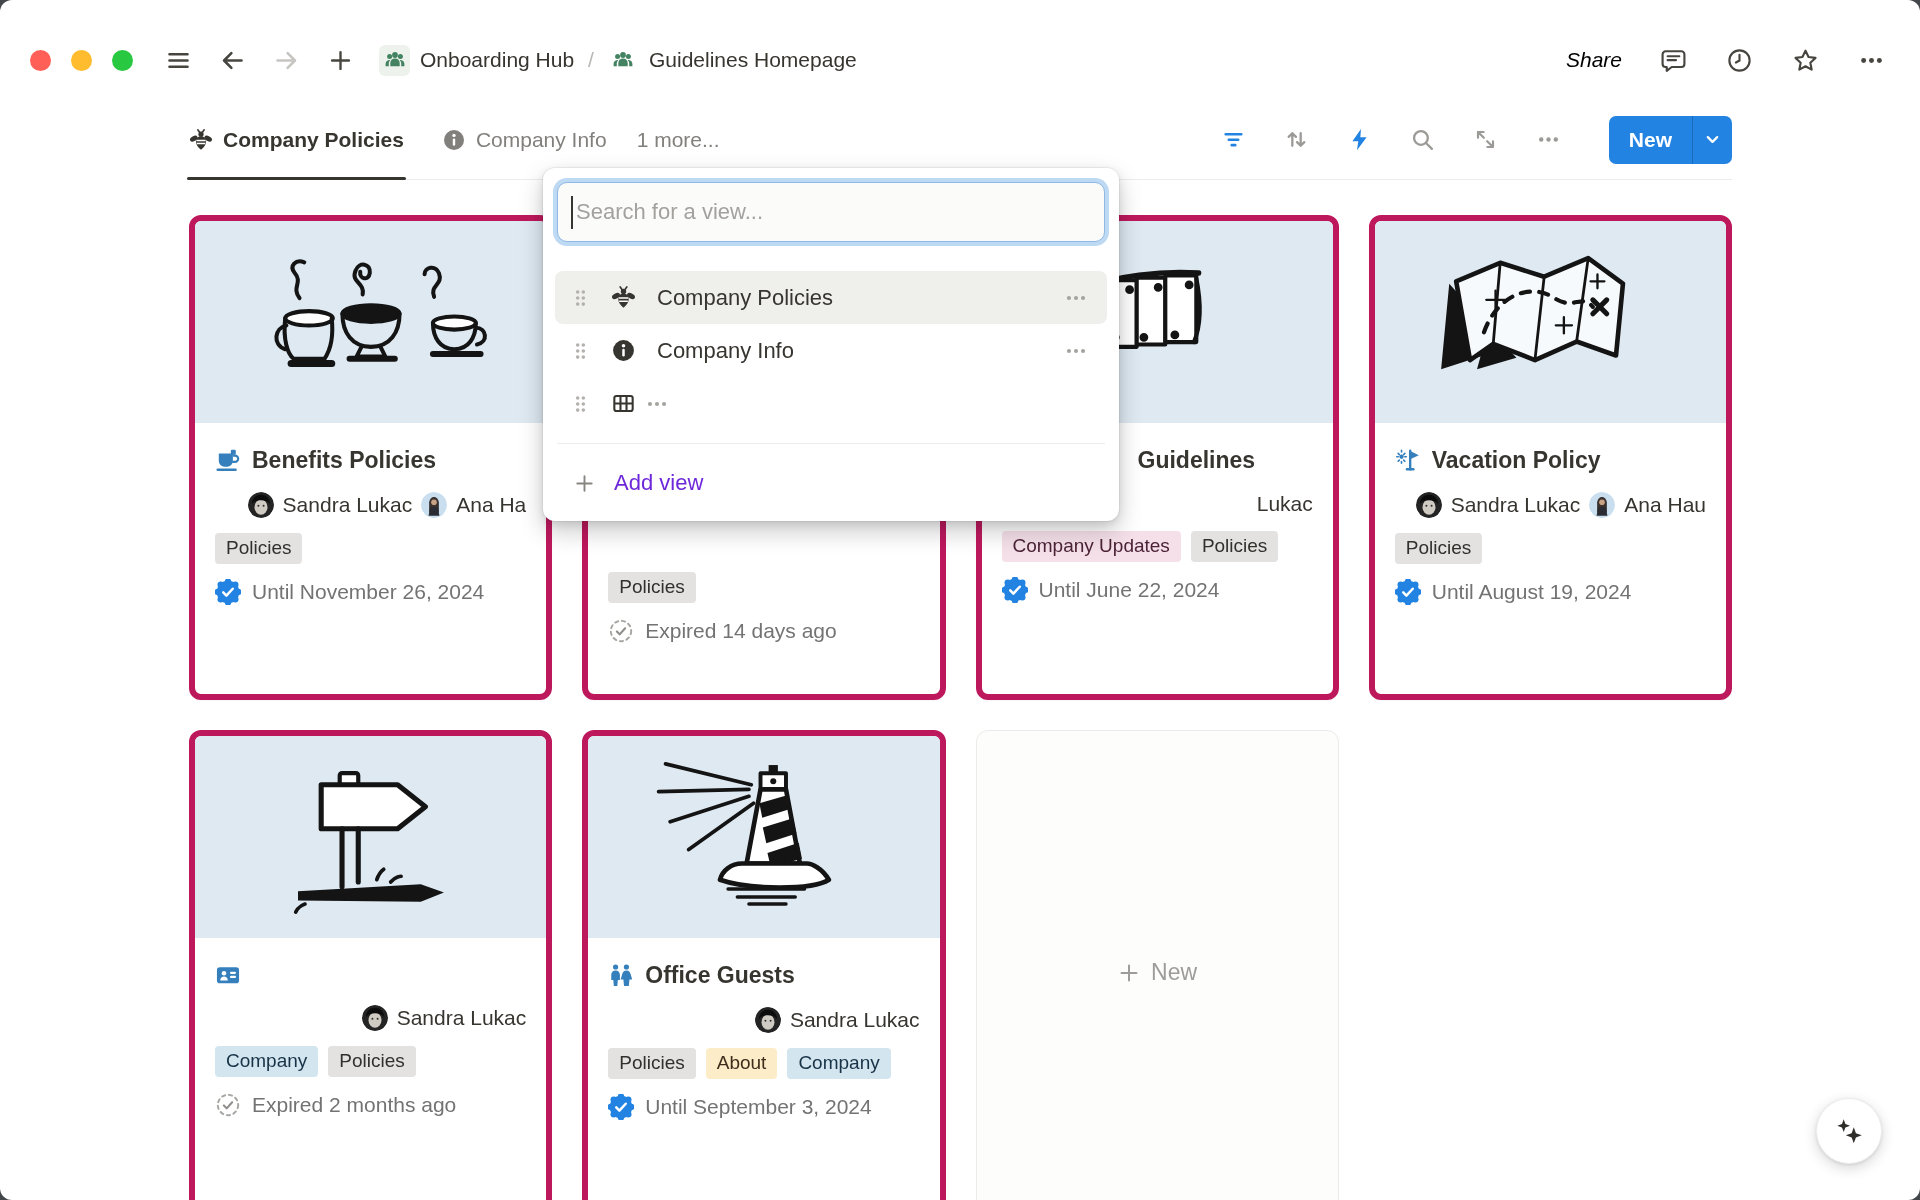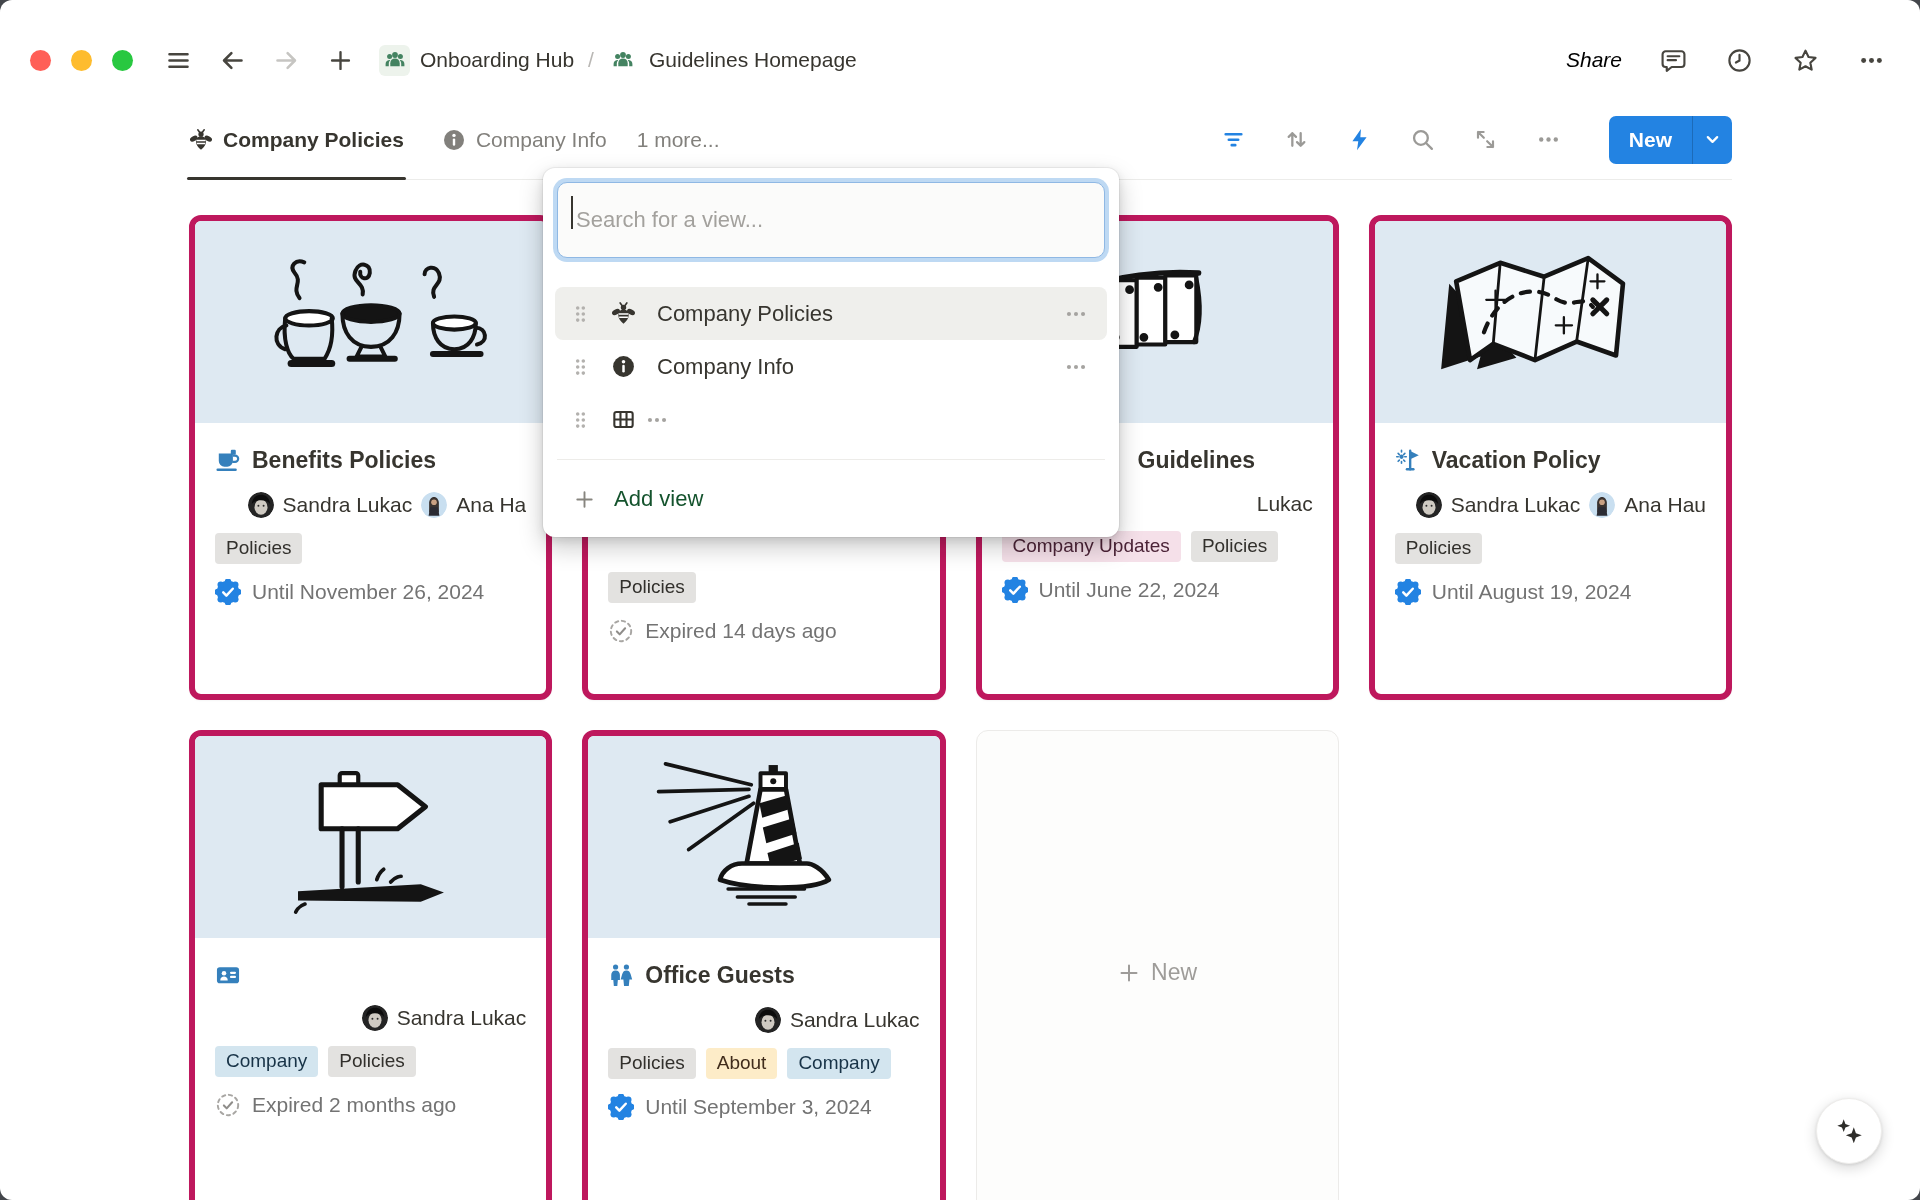--- a/index.html
+++ b/index.html
@@ -62,34 +62,34 @@
   .spacer-hidden { height:118px; }
   .indent { margin-left:136px; }
   .new-card { background:#fdfdfc; border:1px solid #eceb e9; border:1px solid #ecebe9; border-radius:12px; display:flex; align-items:center; justify-content:center; color:#9e9c99; font-size:23px; cursor:pointer; }
   .new-card .plus { display:flex; align-items:center; gap:10px; }
   .new-card svg { width:24px; height:24px; }
 
   
   .dropdown { position:absolute; left:543px; top:168px; width:576px; background:#fff; border-radius:12px; z-index:50; padding:14px 12px 12px;
     box-shadow:0 0 0 1px rgba(15,15,15,0.05), 0 10px 24px rgba(15,15,15,0.22), 0 3px 8px rgba(15,15,15,0.1); }
   .search-wrap { position:relative; margin:0 2px; }
-  .search-input { width:100%; height:76px; border-radius:10px; border:1px solid #8fb8e4; box-shadow:0 0 0 4px #bed9f3; background:#fbfbfa; font-size:22px; font-family:"Liberation Sans",sans-serif; padding:0 16px 0 18px; color:#37352f; outline:none; }
+  .search-input { width:100%; height:60px; border-radius:10px; border:1px solid #8fb8e4; box-shadow:0 0 0 4px #bed9f3; background:#fbfbfa; font-size:22px; font-family:"Liberation Sans",sans-serif; padding:0 16px 0 18px; color:#37352f; outline:none; }
   .search-input::placeholder { color:#a3a19d; }
   .caret { position:absolute; left:14px; top:14px; width:2px; height:33px; background:#37352f; }
   .dd-rows { margin-top:29px; }
   .dd-row { height:53px; display:flex; align-items:center; border-radius:8px; padding:0 18px; gap:0; }
   .dd-row.selected { background:#efefec; }
   .dd-row .drag { width:15px; height:24px; flex:0 0 15px; }
   .dd-row .dd-icon { width:25px; height:25px; margin-left:23px; }
   .dd-row .dd-icon svg, .dd-row .drag svg { width:100%; height:100%; display:block; }
   .dd-row .dd-label { font-size:22px; color:#37352f; margin-left:21px; flex:1; }
   .dd-row .row-menu { width:34px; display:flex; justify-content:flex-end; cursor:pointer; }
   .dd-row .row-menu svg { width:26px; height:26px; }
   .dd-divider { height:1px; background:#edece9; margin:13px 2px; }
-  .add-view { height:52px; display:flex; align-items:center; padding:0 18px; gap:18px; color:#14532d; font-size:22px; border-radius:8px; cursor:pointer; }
+  .add-view { height:52px; display:flex; align-items:center; padding:0 18px; gap:18px; color:#6d28d9; font-size:22px; border-radius:8px; cursor:pointer; }
   .add-view svg { width:23px; height:23px; }
 
   
   .ai-btn { position:absolute; right:38px; bottom:36px; width:66px; height:66px; background:#fff; border-radius:50%; border:1px solid #eeedeb;
     box-shadow:0 4px 14px rgba(15,15,15,0.16), 0 1px 3px rgba(15,15,15,0.1); display:flex; align-items:center; justify-content:center; z-index:60; cursor:pointer; }
   .ai-btn svg { width:34px; height:34px; }
 </style>
 </head>
 <body>
 

